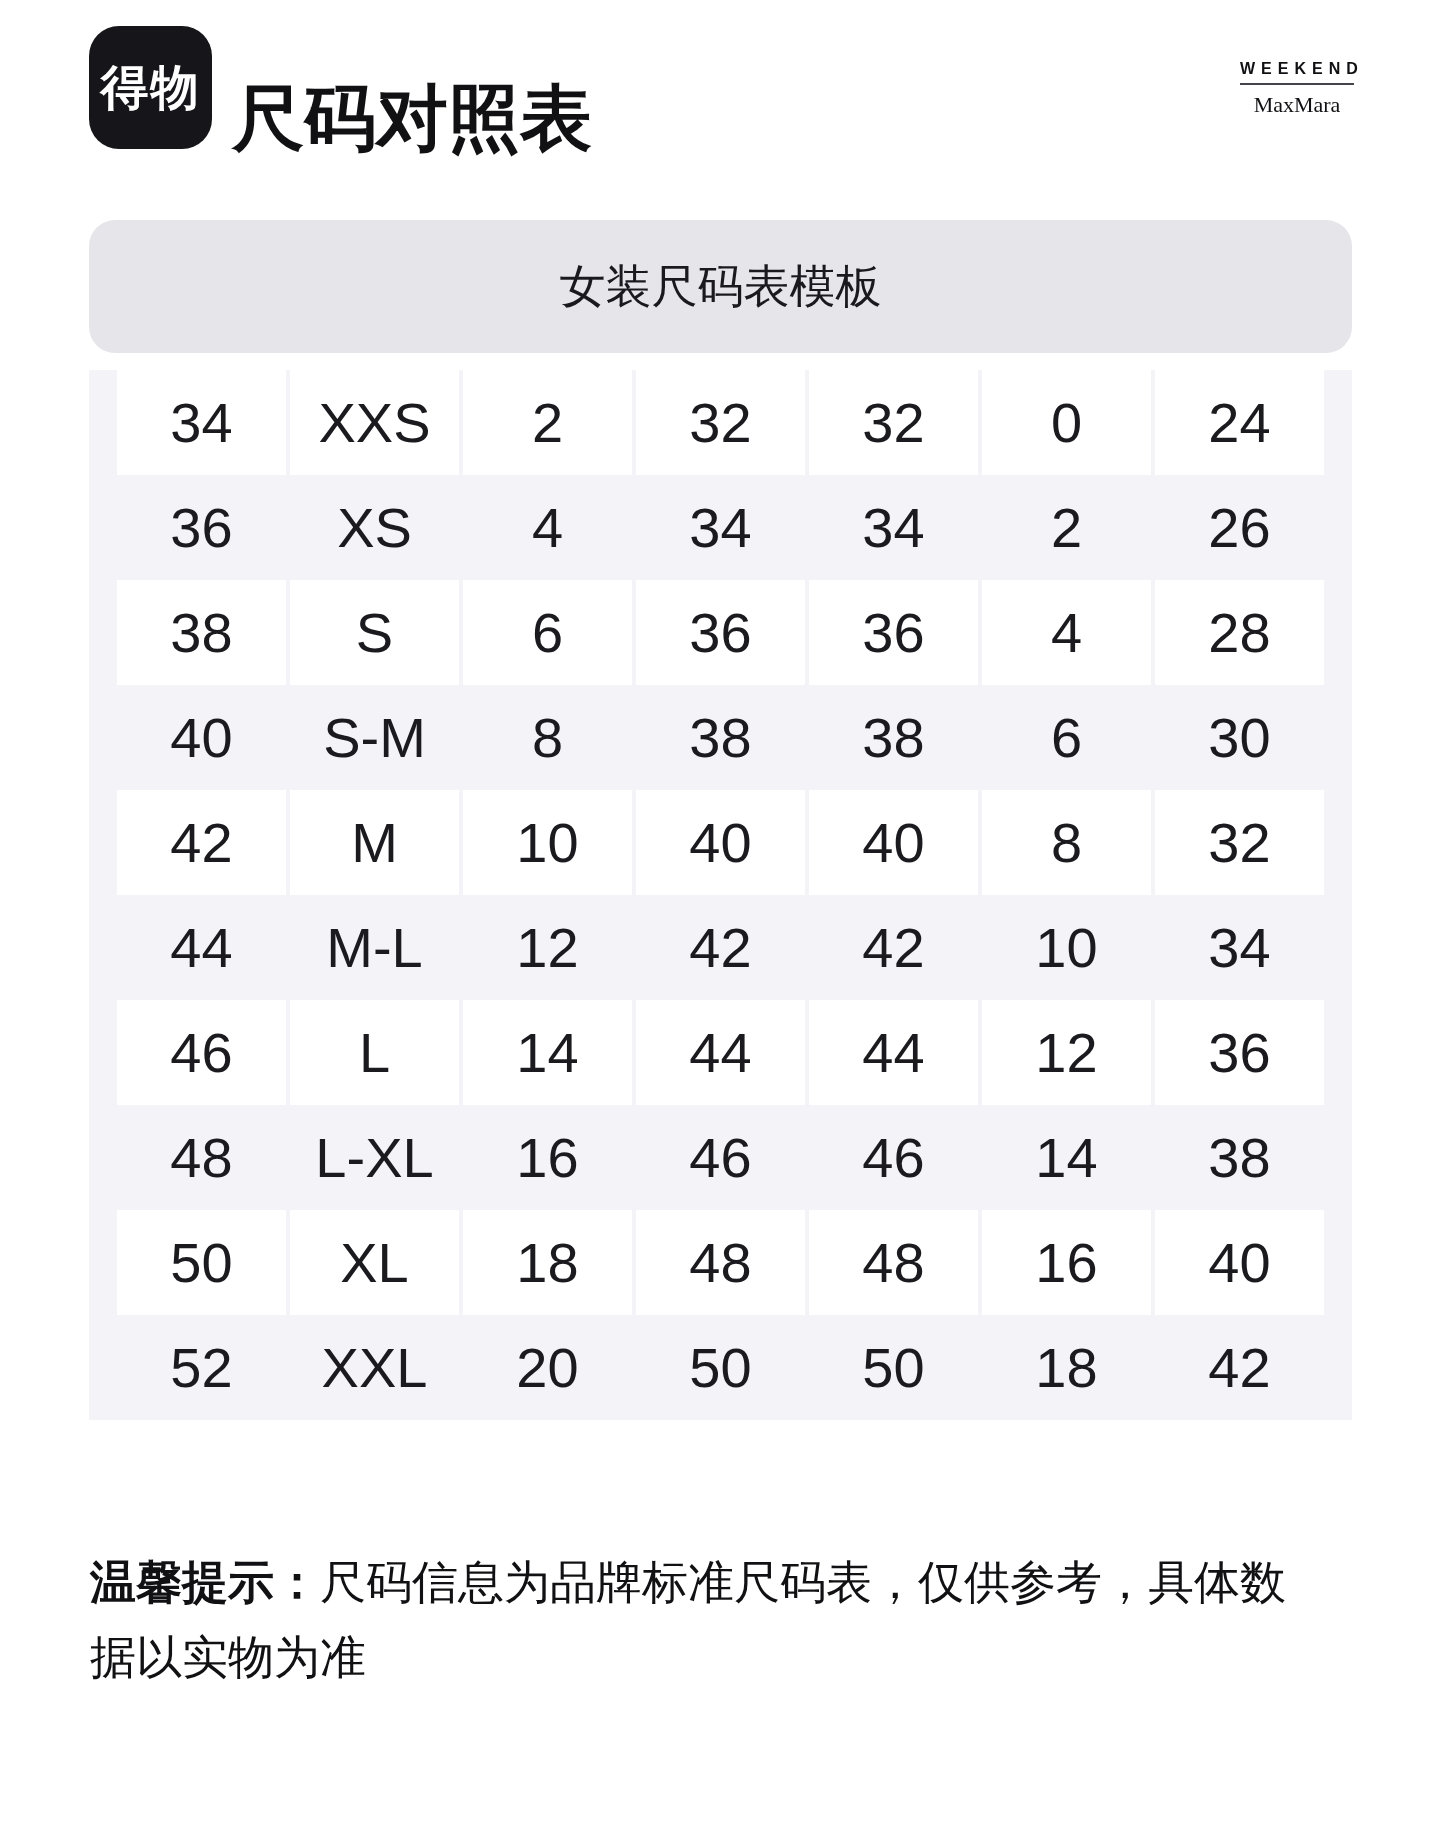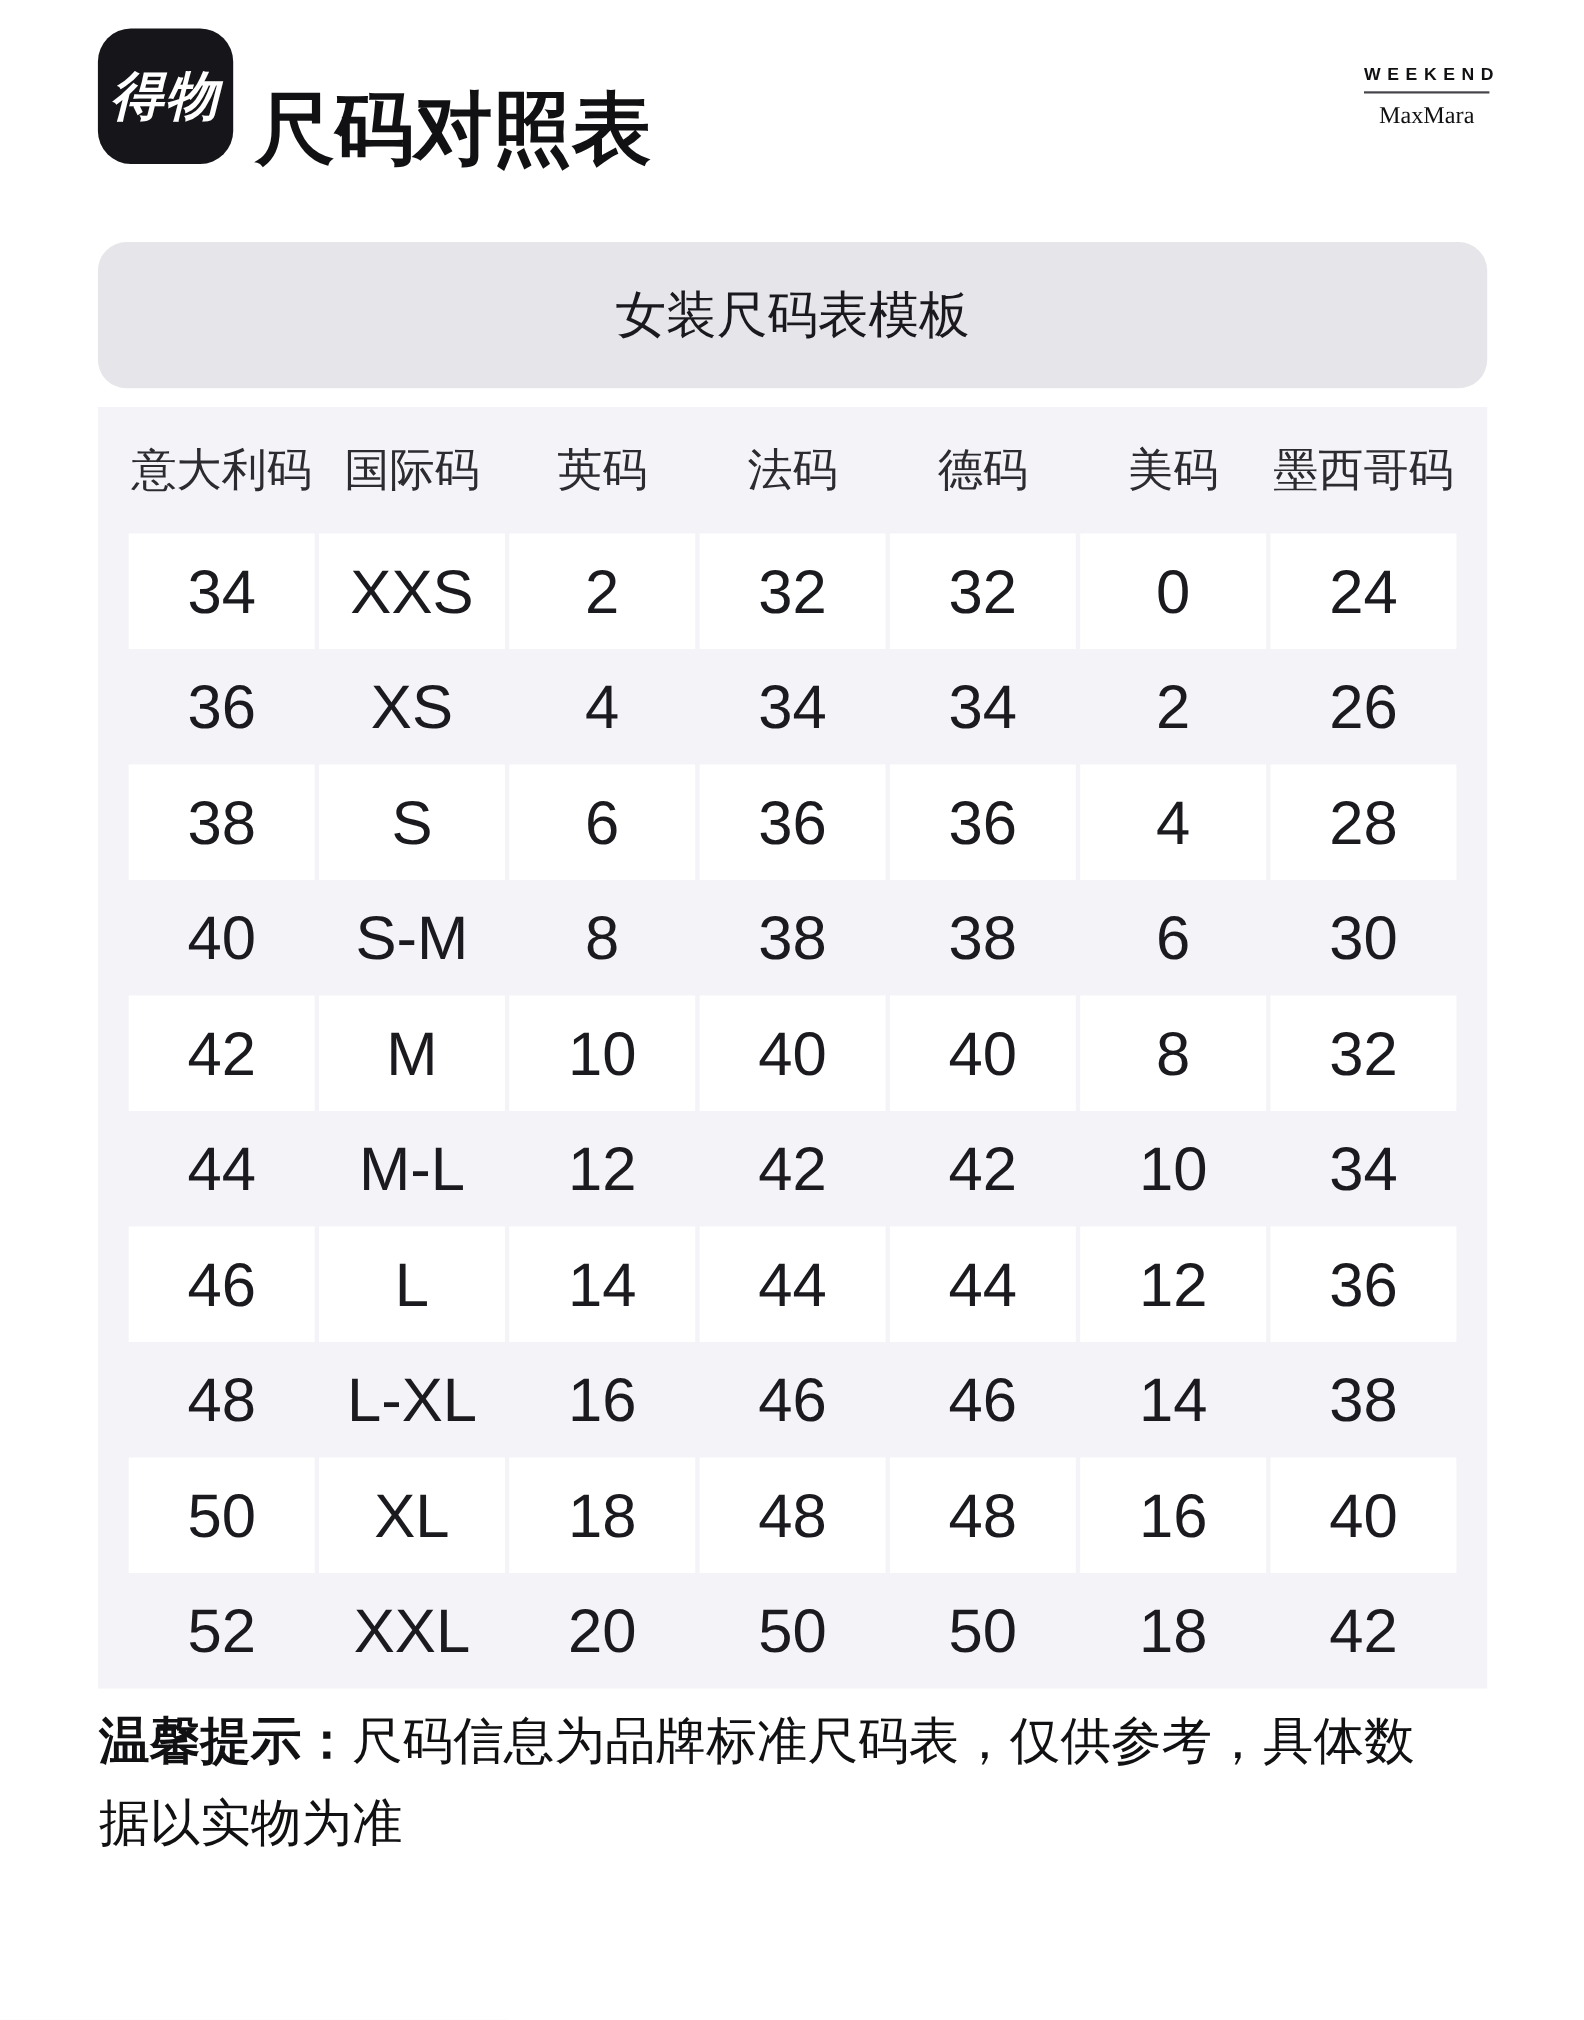--- a/index.html
+++ b/index.html
@@ -8,21 +8,21 @@
     width:1440px;height:1836px;
     background:var(--page-bg,#ffffff);
     font-family:"Liberation Sans",sans-serif;
     overflow:hidden;
   }
   
   .app-logo{
     position:absolute;left:89px;top:26px;
     width:123px;height:123px;border-radius:30px;
     background:var(--logo-bg,#15151a);
-    display:flex;align-items:center;justify-content:center;font-style:italic;
+    display:flex;align-items:center;justify-content:center;
   }
   .app-logo span{
     color:#ffffff;font-size:48px;font-weight:700;letter-spacing:2px;
   }
   .page-title{
     position:absolute;left:232px;top:82px;
     font-size:72px;line-height:1;font-weight:700;
     color:var(--text,#111114);white-space:nowrap;
   }
   .brand{
@@ -84,29 +84,20 @@
     <div class="brand-weekend">WEEKEND</div>
     <div class="brand-rule"></div>
     <div class="brand-maxmara">MaxMara</div>
   </div>
 
   <div class="banner">
     <span>女装尺码表模板</span>
   </div>
 
   <div class="size-table" id="size-table">
-      <div class="t-row header">
-        <div class="t-cell">意大利码</div>
-        <div class="t-cell">国际码</div>
-        <div class="t-cell">英码</div>
-        <div class="t-cell">法码</div>
-        <div class="t-cell">德码</div>
-        <div class="t-cell">美码</div>
-        <div class="t-cell">墨西哥码</div>
-      </div>
       <div class="t-row white">
         <div class="t-cell">34</div>
         <div class="t-cell">XXS</div>
         <div class="t-cell">2</div>
         <div class="t-cell">32</div>
         <div class="t-cell">32</div>
         <div class="t-cell">0</div>
         <div class="t-cell">24</div>
       </div>
       <div class="t-row plain">

